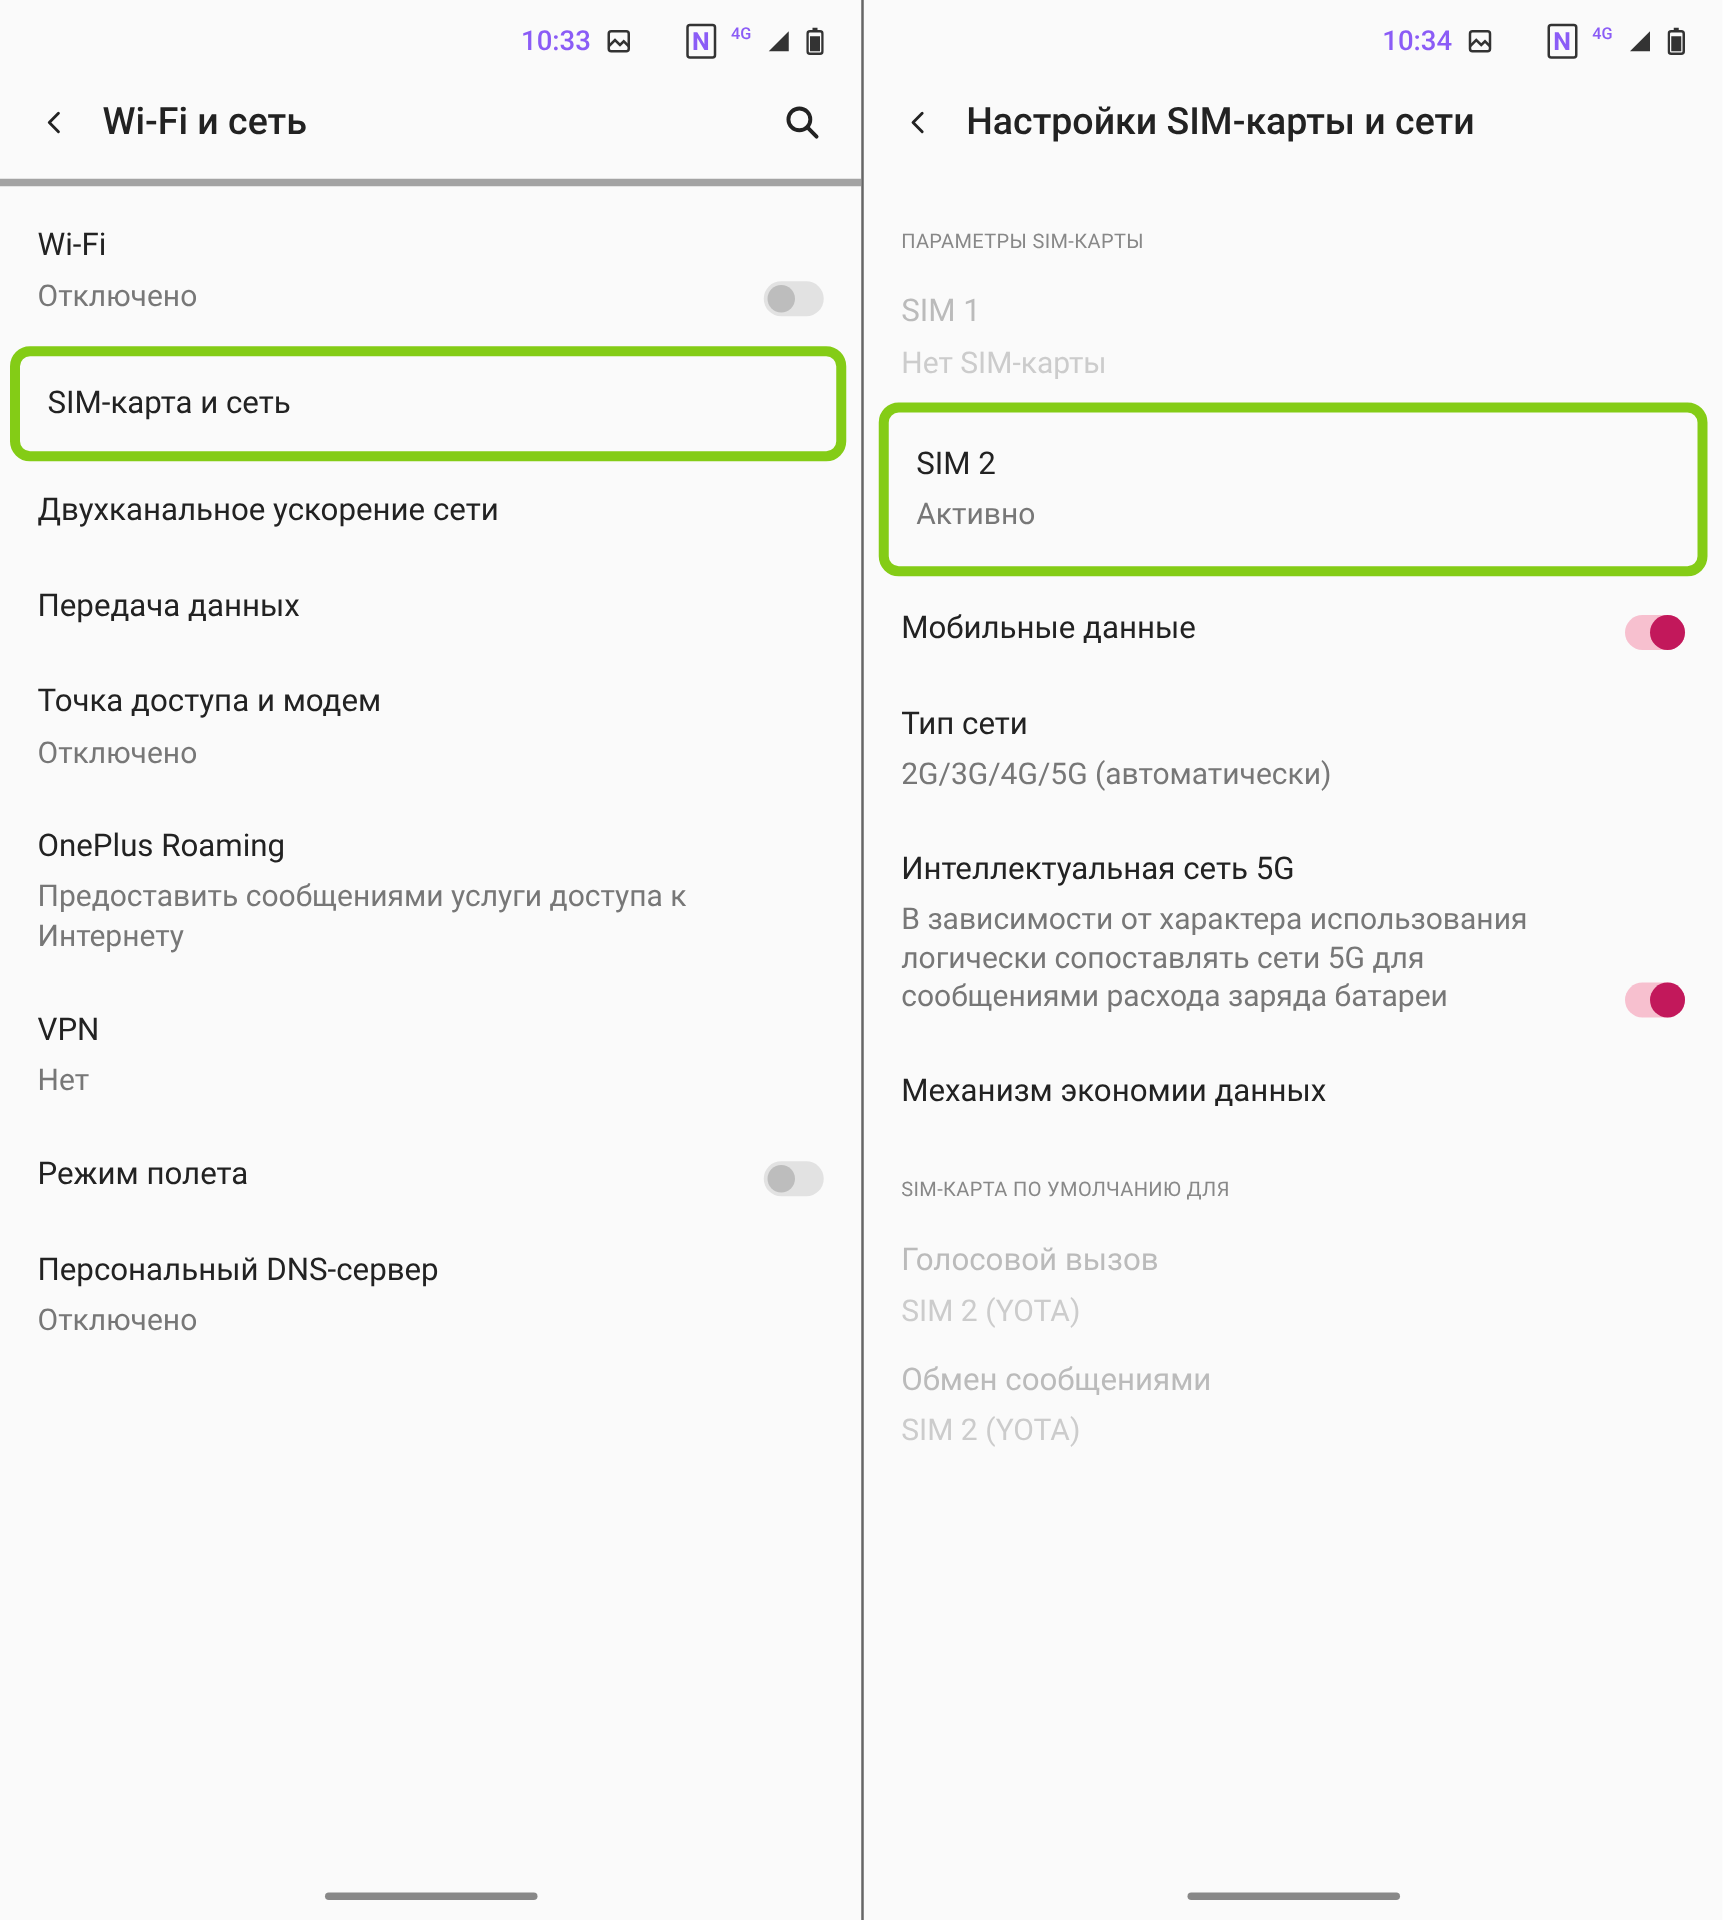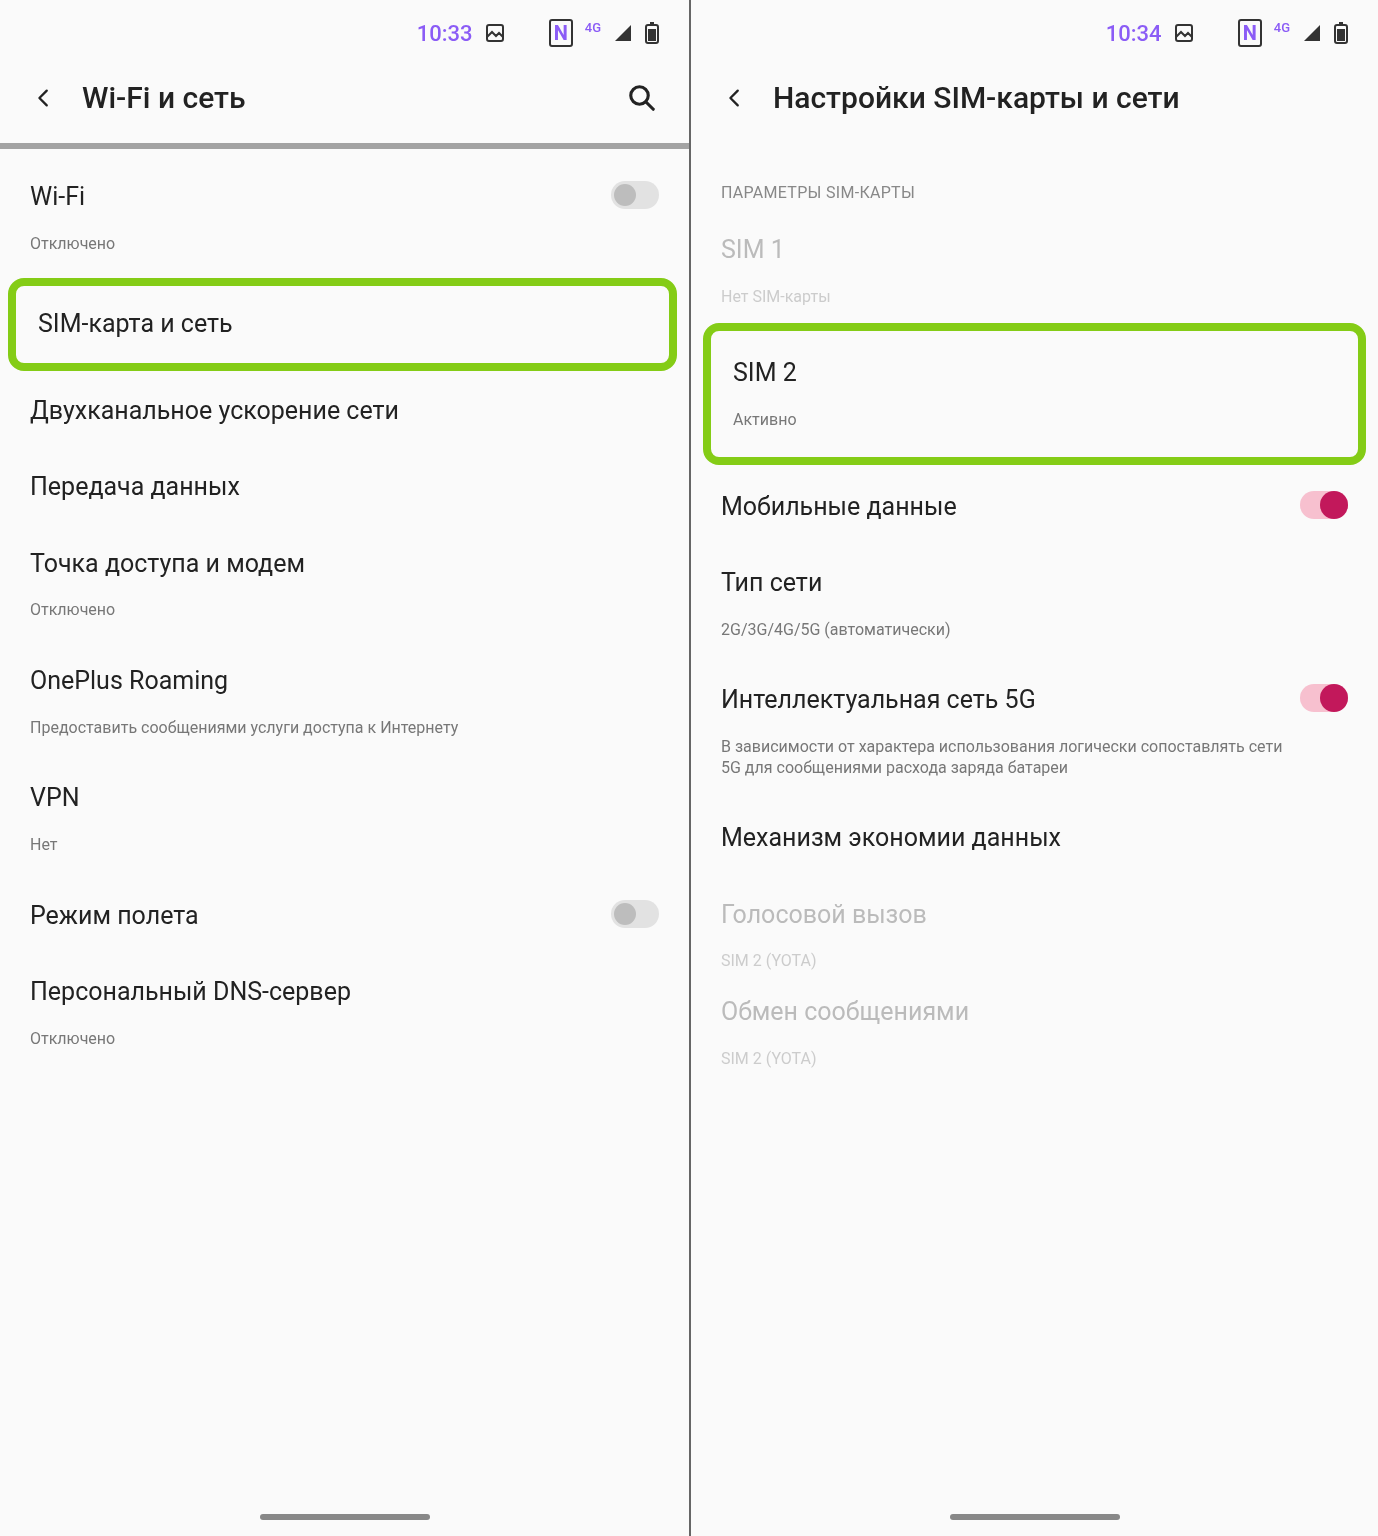--- a/index.html
+++ b/index.html
@@ -11,24 +11,24 @@
   .status { display:flex; align-items:center; justify-content:flex-end; padding:10px 30px 0 30px; height:56px; font-size:22px; font-weight:500; color:#8b5cf6;gap:44px; }
   .status .left, .status .right { display:flex; align-items:center; gap:12px; }
   .ic { display:inline-flex; align-items:center; justify-content:center; }
   
   .titlebar { display:flex; align-items:center; padding:24px 30px 28px 30px; gap:24px; border-bottom:6px solid #a3a3a3; }
   .titlebar .back { width:28px; height:28px; }
   .titlebar h1 { font-size:30px; font-weight:500; flex:1; }
   .titlebar .search { width:34px; height:34px; }
   
   .list { padding:10px 0 0 0; }
-  .item { padding:22px 30px; display:flex; align-items:flex-start; }
+  .item { padding:22px 30px; display:flex; align-items:flex-end; }
   .item .txt { flex:1; }
   .item .ttl { font-size:25px; color:#222; line-height:1.3; }
-  .item .sub { font-size:16px; color:#777; margin-top:20px; line-height:1.3; }
+  .item .sub { font-size:24px; color:#777; margin-top:8px; line-height:1.3; }
   .section-hdr { font-size:16px; color:#888; padding:30px 30px 10px 30px; letter-spacing:.3px; }
   .disabled .ttl { color:#bbb; }
   .disabled .sub { color:#ccc; }
   
   .toggle { width:48px; height:28px; border-radius:14px; position:relative; }
   .toggle.off { background:#e2e2e2; }
   .toggle.off::after { content:""; position:absolute; left:3px; top:3px; width:22px; height:22px; border-radius:50%; background:#bdbdbd; }
   .toggle.on { background:#f7c0cf; }
   .toggle.on::after { content:""; position:absolute; right:0; top:0; width:28px; height:28px; border-radius:50%; background:#c2185b; }
   
@@ -230,20 +230,21 @@
         </div>
         <div class="toggle on"></div>
       </div>
 
       <div class="item">
         <div class="txt">
             <div class="ttl">Механизм экономии данных</div>
           </div>
       </div>
 
+      <div class="section-hdr">SIM-КАРТА ПО УМОЛЧАНИЮ ДЛЯ</div>
 
       <div class="item disabled" style="padding-bottom:12px;">
         <div class="txt">
           <div class="ttl">Голосовой вызов</div>
           <div class="sub">SIM 2  (YOTA)</div>
         </div>
       </div>
 
       <div class="item disabled" style="padding-top:12px;padding-bottom:4px;">
         <div class="txt">

